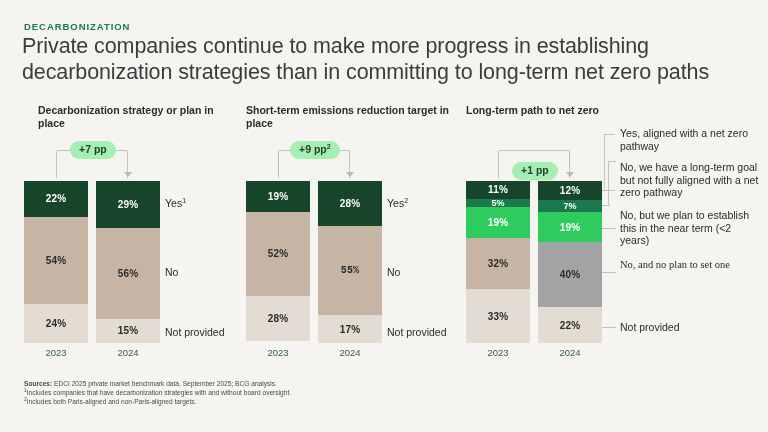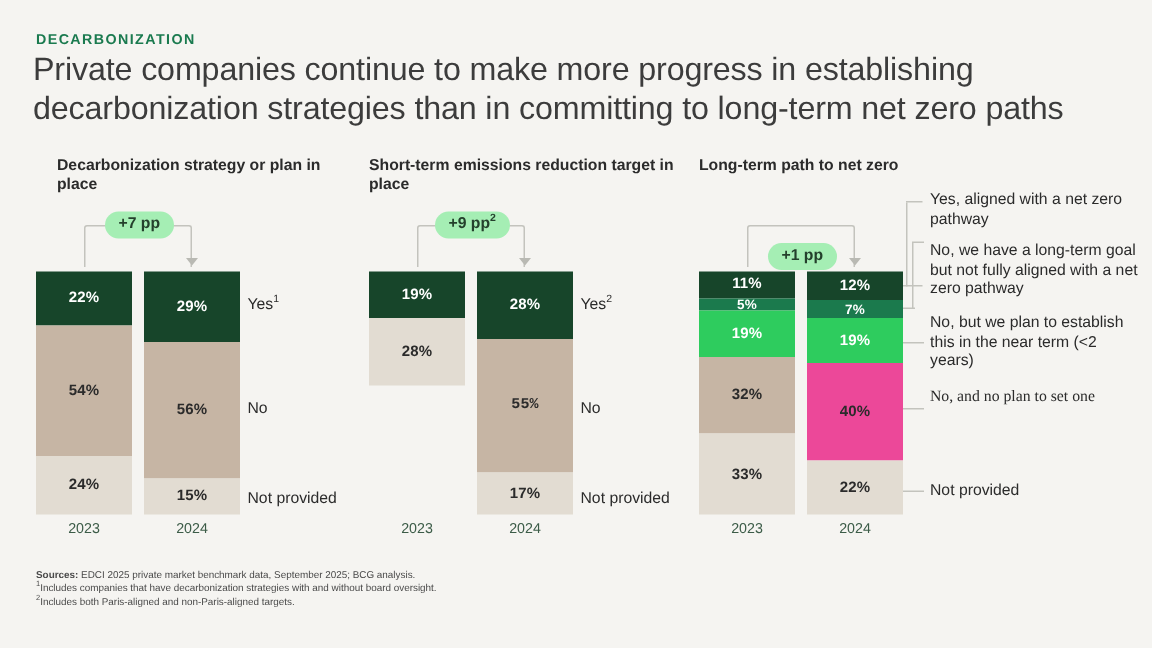--- a/index.html
+++ b/index.html
@@ -146,20 +146,23 @@
     <div class="arrow" style="left:346px;top:172px;"></div>
     <div class="badge" style="left:290px;top:141px;">
       <span>+9 pp</span><sup>2</sup>
     </div>
   </div>
 
   <div class="bar" style="left:246px;top:181px;">
     <div class="seg" style="height:30.8px;background:#17452a;">
         <span style="color:#fff">19%</span>
       </div>
+    <div class="seg" style="height:84.2px;background:#c6b5a4;">
+        <span style="color:#2b2b2b">52%</span>
+      </div>
     <div class="seg" style="height:45.4px;background:#e2dcd2;">
         <span style="color:#2b2b2b">28%</span>
       </div>
   </div>
   <div class="bar" style="left:318px;top:181px;">
     <div class="seg" style="height:45.4px;background:#17452a;">
         <span style="color:#fff">28%</span>
       </div>
     <div class="seg" style="height:89.1px;background:#c6b5a4;font-family:Liberation Mono, monospace;">
         <span style="color:#2b2b2b">55%</span>
@@ -207,21 +210,21 @@
   <div class="bar" style="left:538px;top:181px;border-radius:17px;">
     <div class="seg" style="height:19.4px;background:#17452a;">
         <span style="color:#fff">12%</span>
       </div>
     <div class="seg" style="height:11.3px;background:#1b7a4d;">
         <span style="color:#fff;font-size:9px">7%</span>
       </div>
     <div class="seg" style="height:30.8px;background:#2ecc5e;">
         <span style="color:#fff">19%</span>
       </div>
-    <div class="seg" style="height:64.8px;background:#ec4899;">
+    <div class="seg" style="height:64.8px;background:#a3a3a3;">
         <span style="color:#2b2b2b">40%</span>
       </div>
     <div class="seg" style="height:35.6px;background:#e2dcd2;">
         <span style="color:#2b2b2b">22%</span>
       </div>
   </div>
   <div class="yr" style="left:466px;">2023</div>
   <div class="yr" style="left:538px;">2024</div>
 
   <div class="leader">

